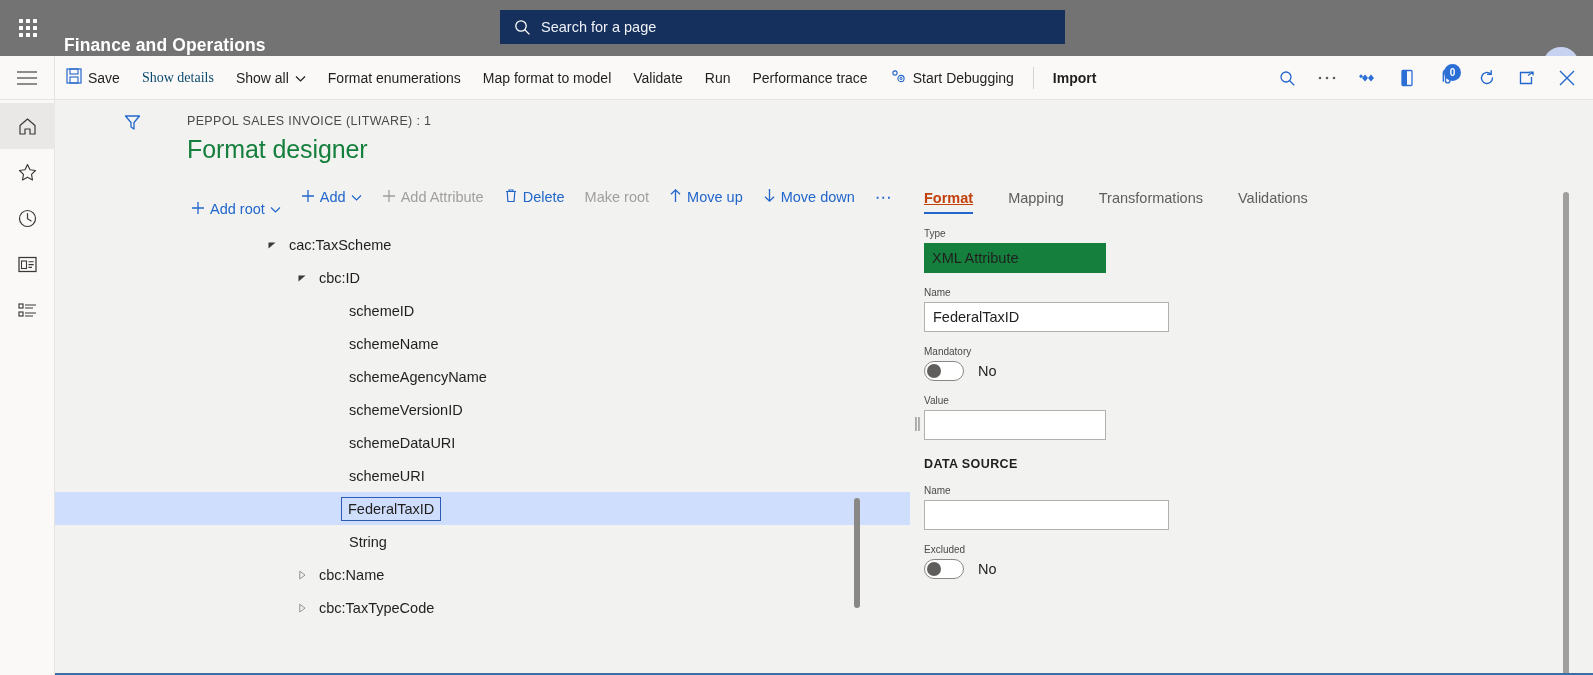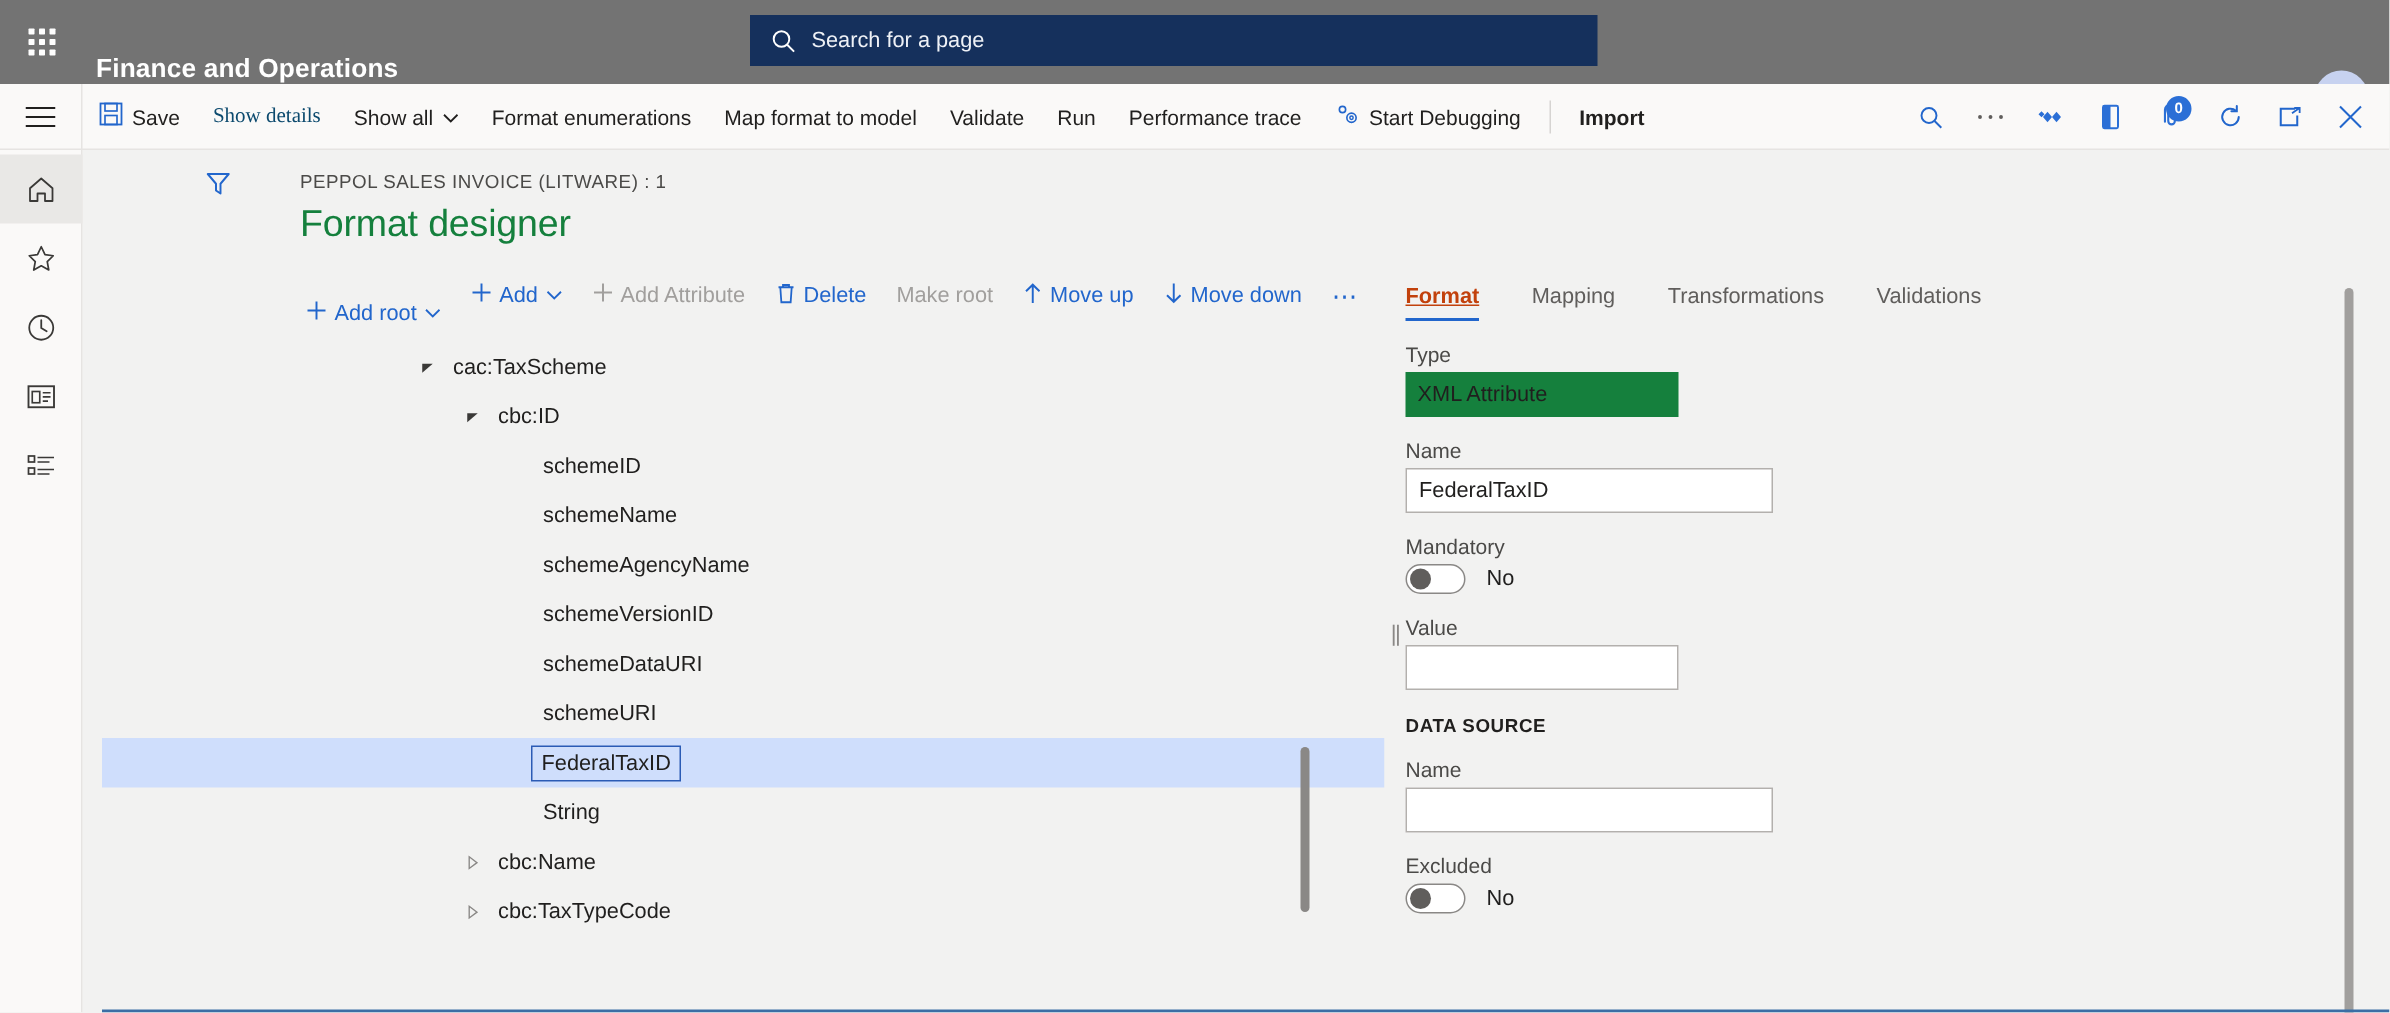--- a/index.html
+++ b/index.html
@@ -102,21 +102,21 @@
     cursor: pointer; position: relative;
   }
   .badge {
     position: absolute; top: 8px; right: 6px;
     background: #2b6fd6; color:#fff; border-radius: 50%;
     width: 17px; height: 17px; font-size: 10px;
     display:flex; align-items:center; justify-content:center; font-weight: 600;
   }
 
   
-  .bodyrow { display: flex; flex: 1; min-height: 0; gap: 13px; }
+  .bodyrow { display: flex; flex: 1; min-height: 0; }
 
   .leftrail {
     width: 55px; min-width: 55px;
     background: #faf9f8;
     border-right: 1px solid #e6e4e2;
     display: flex; flex-direction: column; align-items: center;
     padding-top: 3px;
   }
   .railbtn {
     width: 55px; height: 46px;
@@ -216,21 +216,21 @@
   .tab {
     font-size: 14.5px; color: #605e5c; padding: 0 17px 8px 0;
     cursor: pointer; position: relative; margin-right: 18px;
   }
   .tab.active { color: #c2410c; font-weight: 600; text-decoration: underline; }
   .tab.active::after {
     content:''; position:absolute; left:0; right:17px; bottom:0;
     height: 2px; background: #2266cc;
   }
   .fld { margin-top: 14px; }
-  .flabel { font-size: 14px; color: #4b4a48; margin-bottom: 4px; }
+  .flabel { font-size: 10px; color: #4b4a48; margin-bottom: 4px; }
   .fstatic {
     width: 182px; height: 30px; background: #15803d;
     display:flex; align-items:center; padding: 0 8px;
     font-size: 14.5px; color: #201f1e;
   }
   .finput {
     width: 245px; height: 30px; background: #ffffff;
     border: 1px solid #b3b0ad;
     display:flex; align-items:center; padding: 0 8px;
     font-size: 14.5px; color: #201f1e; cursor: text;

